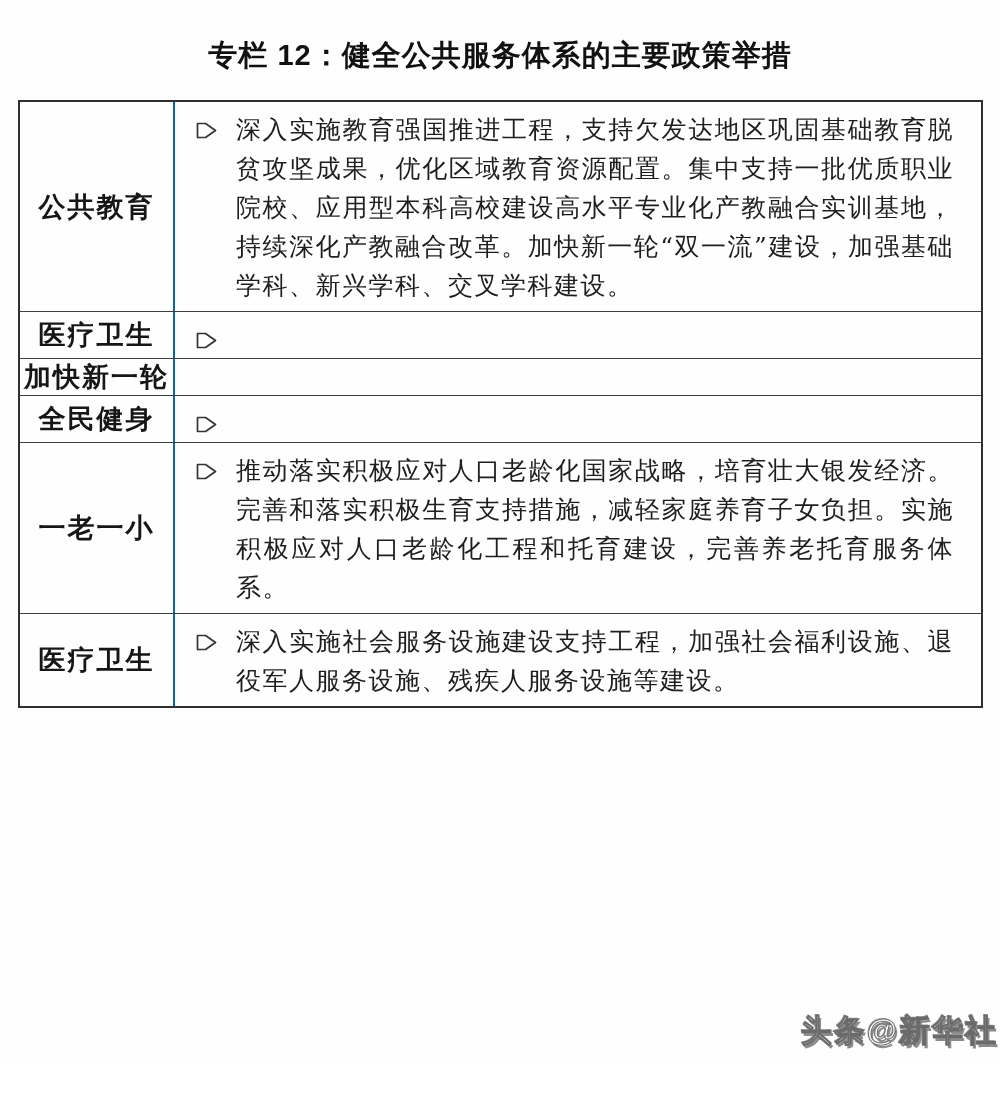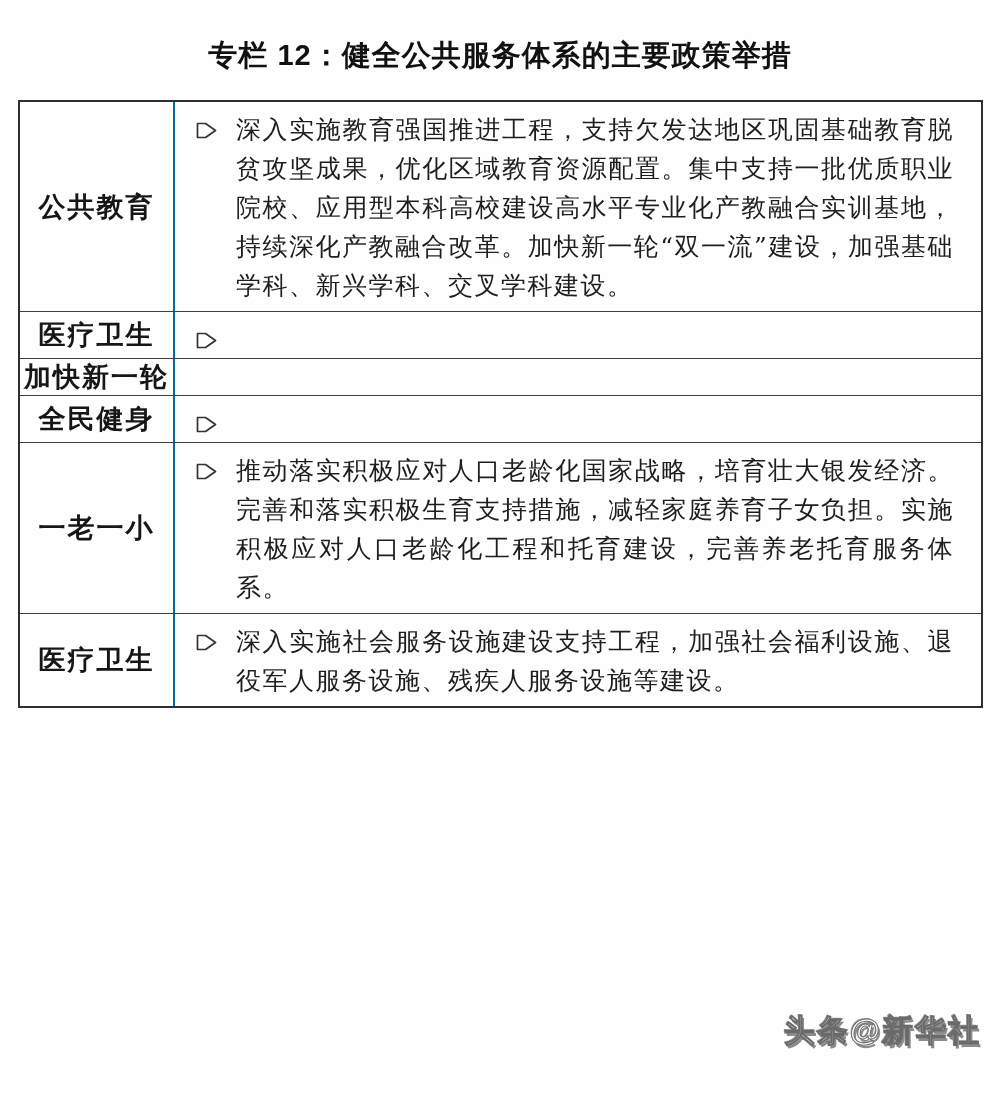--- a/index.html
+++ b/index.html
@@ -76,21 +76,21 @@
     flex: 1 1 auto;
     font-size: 25px;
     line-height: 39px;
     letter-spacing: 1.5px;
     color: #1e1e1e;
     text-align: justify;
     font-family: "DejaVu Serif", serif;
   }
   .watermark {
     position: absolute;
-    right: 19px;
+    right: 2px;
     bottom: 8px;
     font-size: 31px;
     font-weight: bold;
     color: #ffffff;
     letter-spacing: 2px;
     -webkit-text-stroke: 1px #6a6a6a;
     text-shadow: 2px 3px 0 #8c8c8c, -1px -1px 0 #9a9a9a;
     font-family: "Liberation Sans", sans-serif;
     white-space: nowrap;
   }

